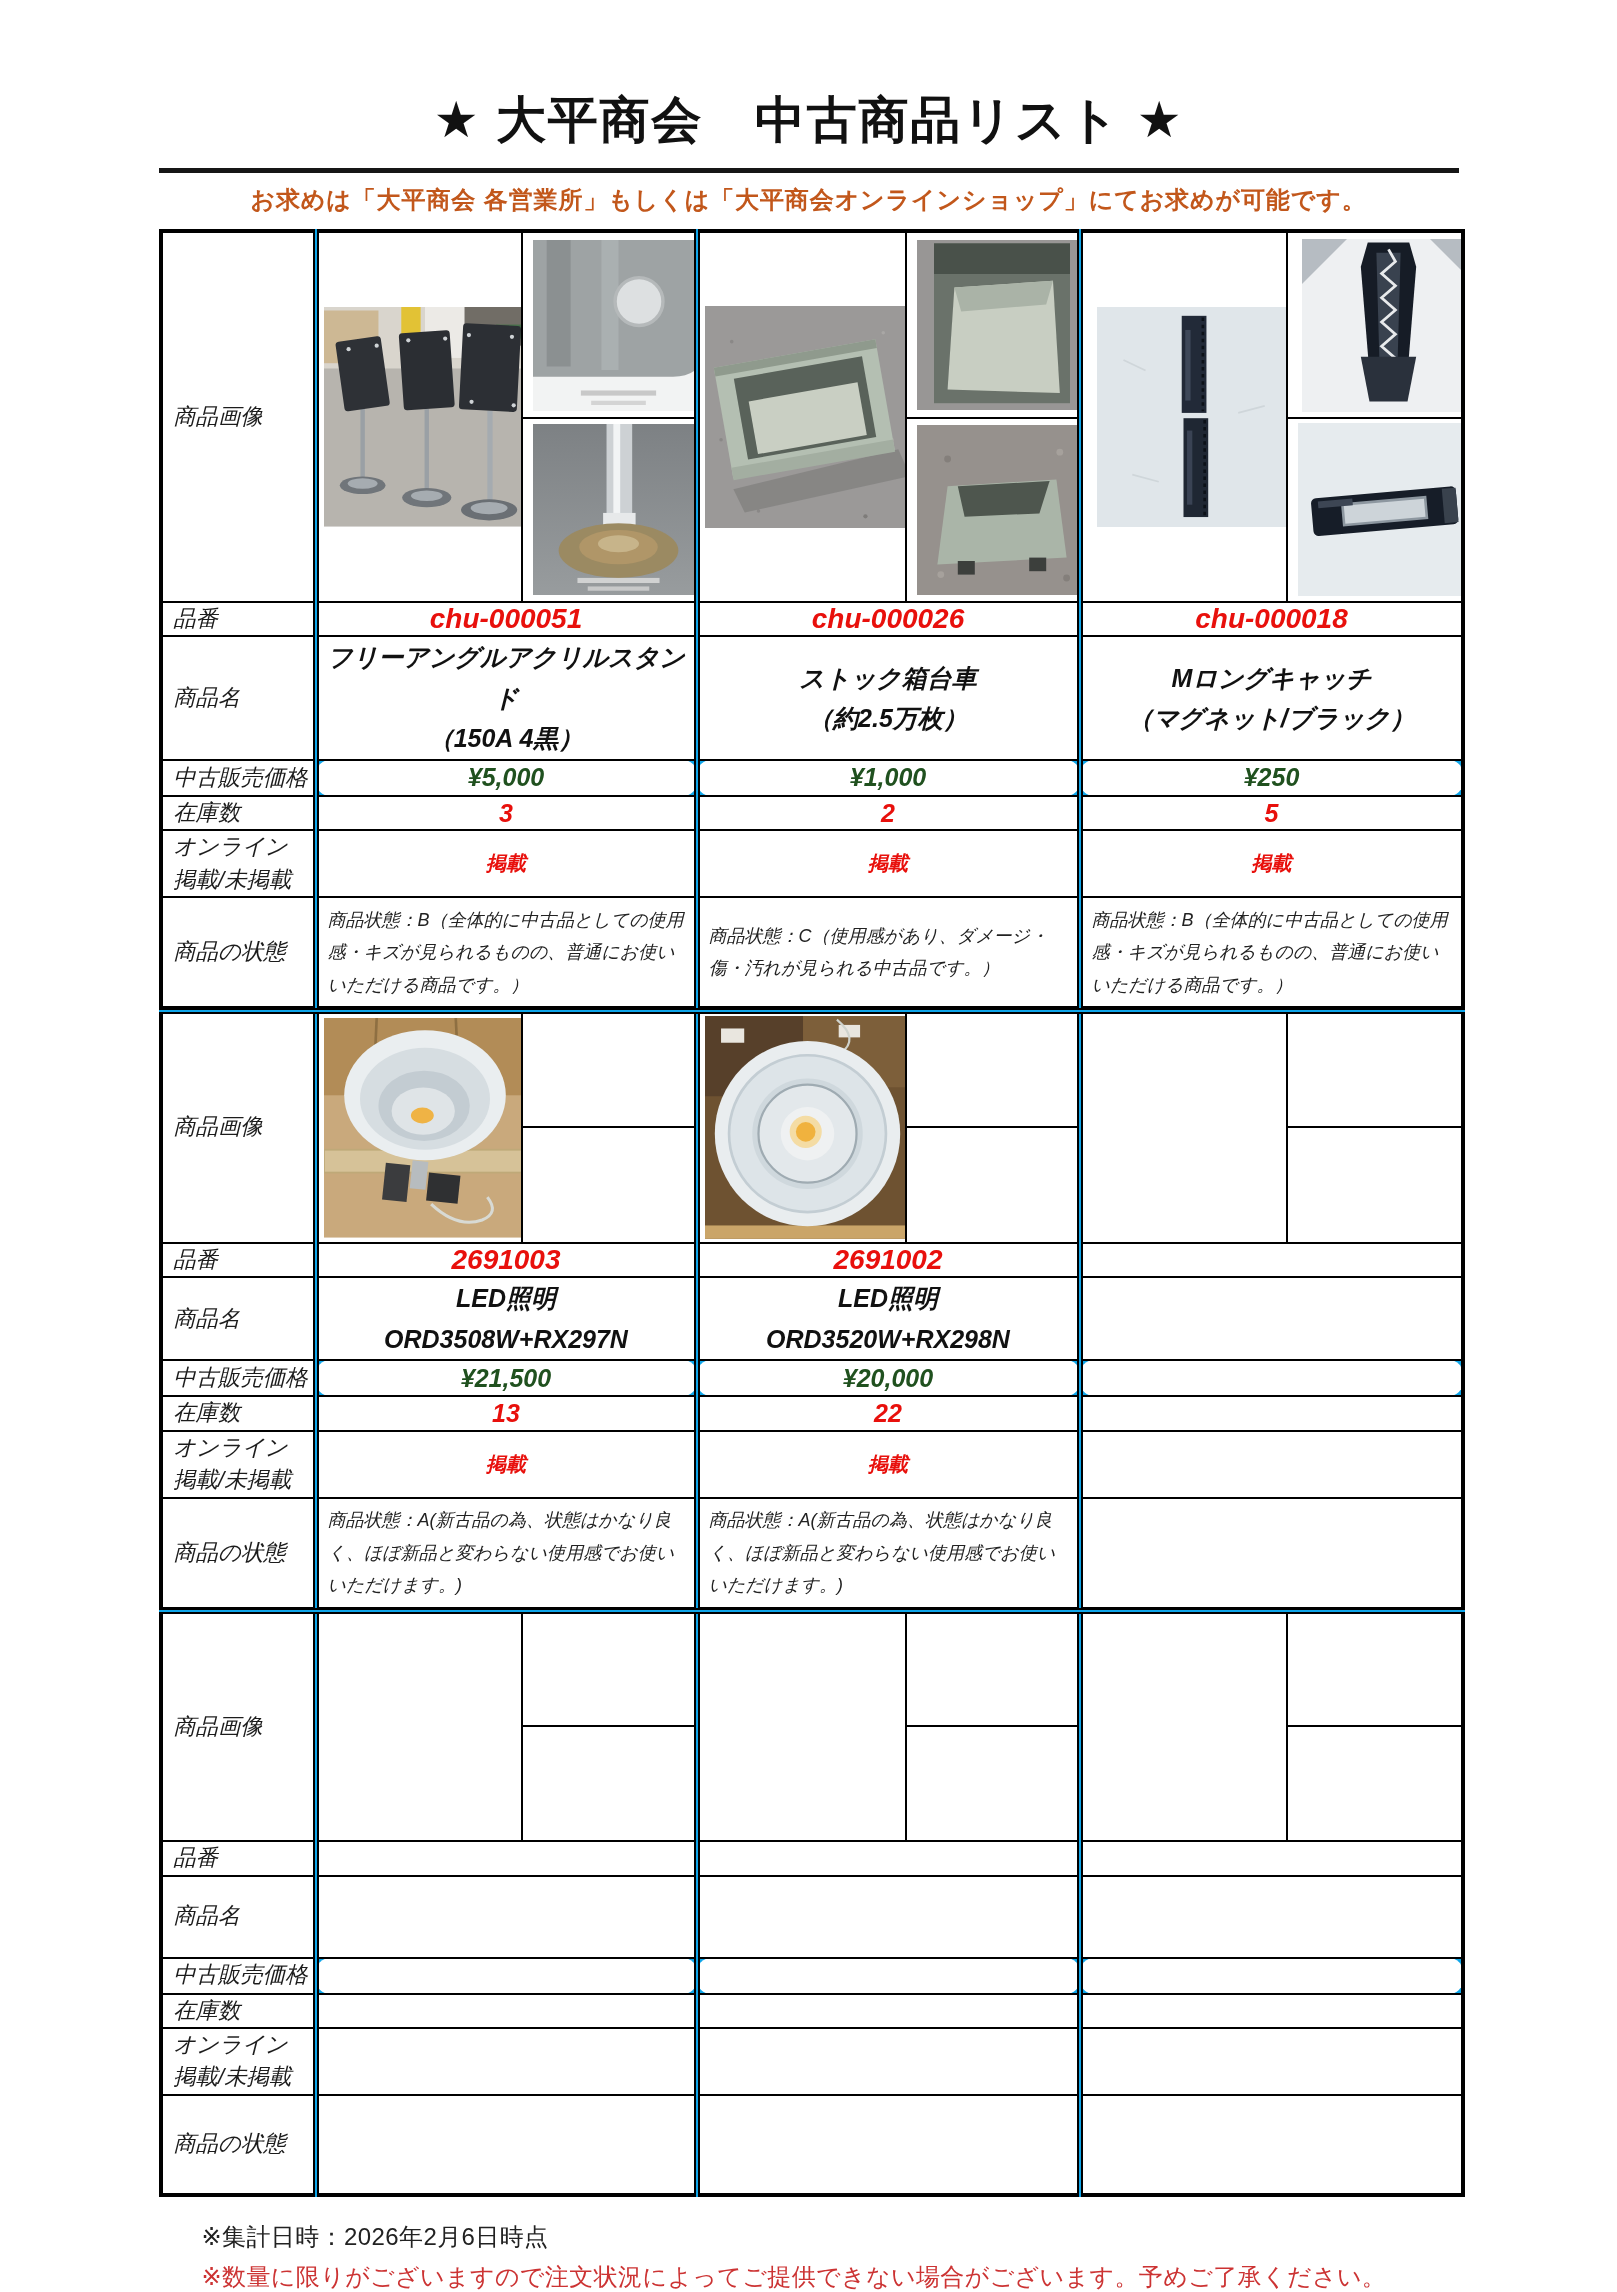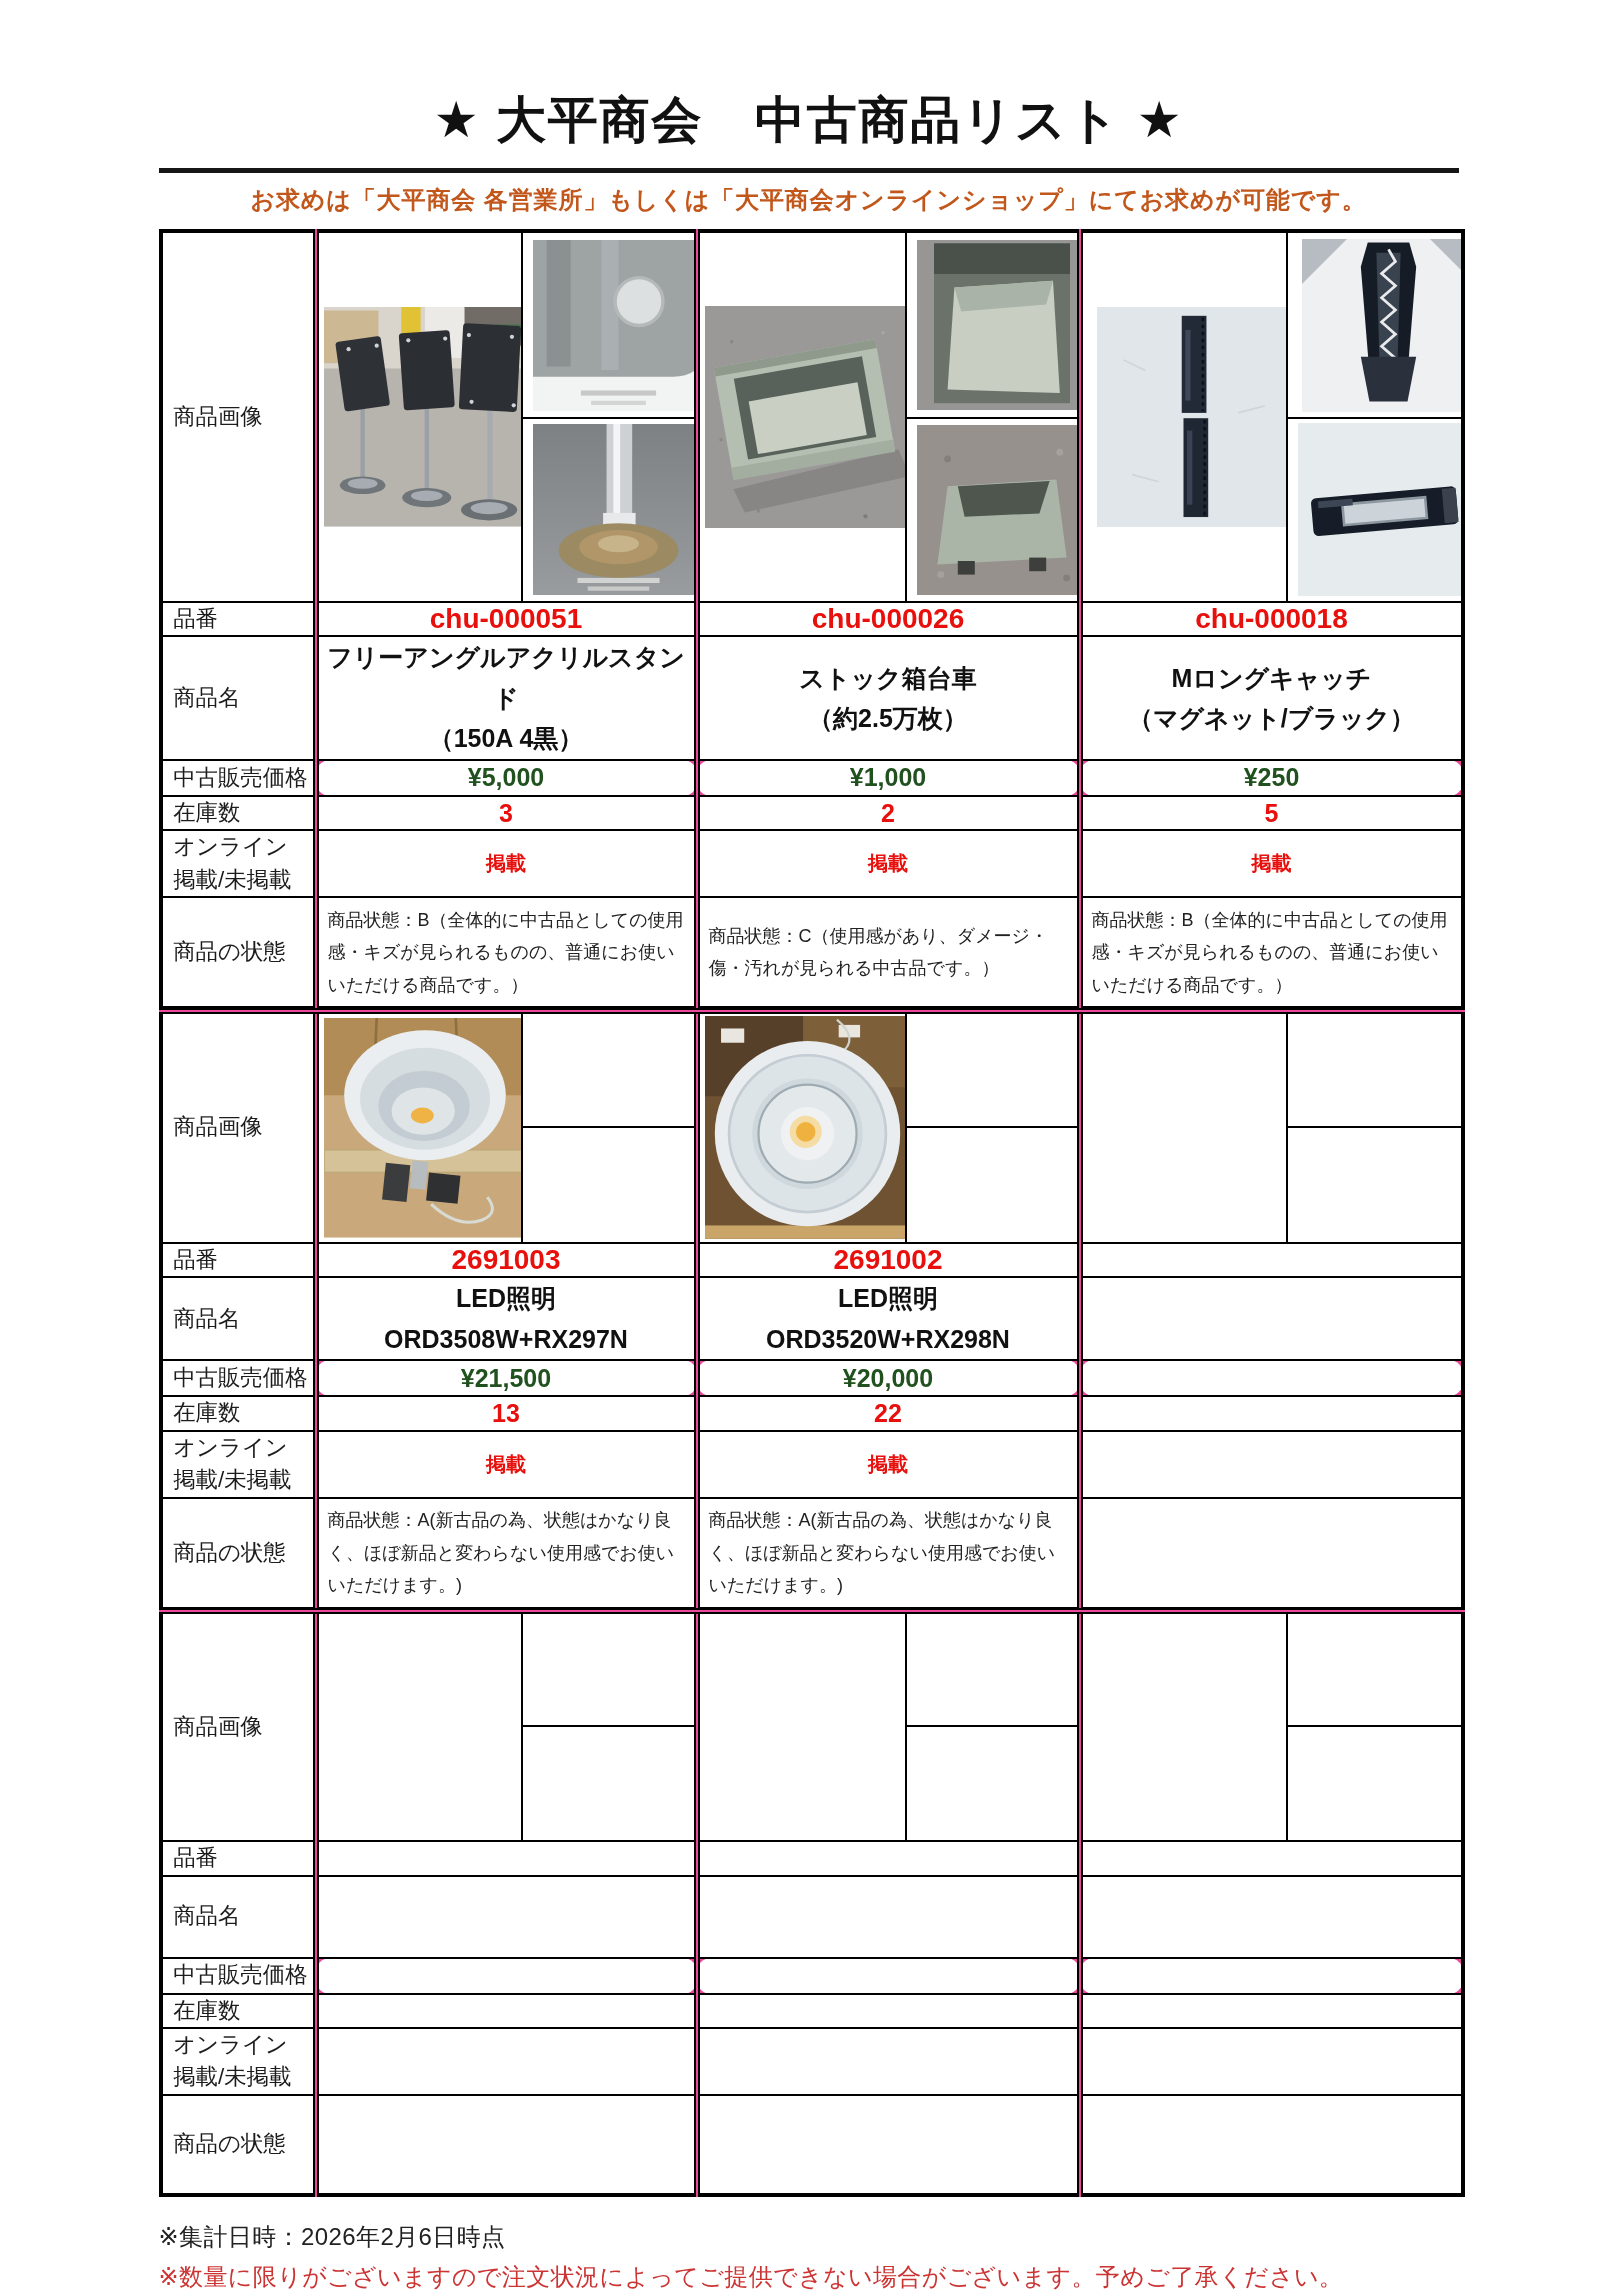--- a/index.html
+++ b/index.html
@@ -12,21 +12,21 @@
     padding-top:93px;text-align:center;font-size:50px;font-weight:bold;
     letter-spacing:1.8px;line-height:1.1;color:#111;
   }
   .rule{width:1300px;height:5.4px;background:#161616;margin:19.7px auto 0;}
   .subtitle{
     margin-top:10.7px;text-align:center;font-size:24px;font-weight:bold;
     color:#c2571b;letter-spacing:0.9px;
   }
   
   .tablewrap{width:1300px;margin:13.4px auto 0;}
-  table.sec{border-collapse:collapse;table-layout:fixed;width:1300px;background:#ec4899;}
+  table.sec{border-collapse:collapse;table-layout:fixed;width:1300px;background:#0ea5e9;font-style:italic;}
   table.sec.follow{margin-top:-2.7px;}
   td{border:2.7px solid #000;padding:0;vertical-align:middle;overflow:hidden;background:#fff;}
   
   td.first{border-left:4.5px solid #000;}
   td.last{border-right:4.5px solid #000;}
   tr.top-solid td{border-top:4.5px solid #000;}
   tr.top-double td{border-top:6.3px double #000;}
   tr.bottom-solid td{border-bottom:4.5px solid #000;}
   td.gstart{border-left:6.3px double #000;}
   
@@ -54,21 +54,21 @@
   }
   
   .photo{width:100%;height:100%;position:relative;}
   .photo svg{display:block;width:100%;height:100%;}
   .pad-sm{padding:2.7px 5.4px;}
   .pad-md{padding:4.5px 10.7px;}
   .pad-lg{padding:5.4px 14.3px;}
   td.imgcell{vertical-align:middle;}
   
   .notes{width:1300px;margin:19.7px auto 0;}
-  .note{font-size:24px;line-height:40px;font-weight:400;letter-spacing:0.4px;}
+  .note{font-size:24px;line-height:40px;font-weight:400;letter-spacing:0.4px;margin-left:43px;}
   .note-black{color:#222;}
   .note-red{color:#cc3333;}
 </style>
 </head>
 <body>
 
 <div class="title">★ 大平商会　中古商品リスト ★</div>
 <div class="rule"></div>
 <div class="subtitle">お求めは「大平商会 各営業所」もしくは「大平商会オンラインショップ」にてお求めが可能です。</div>
 

